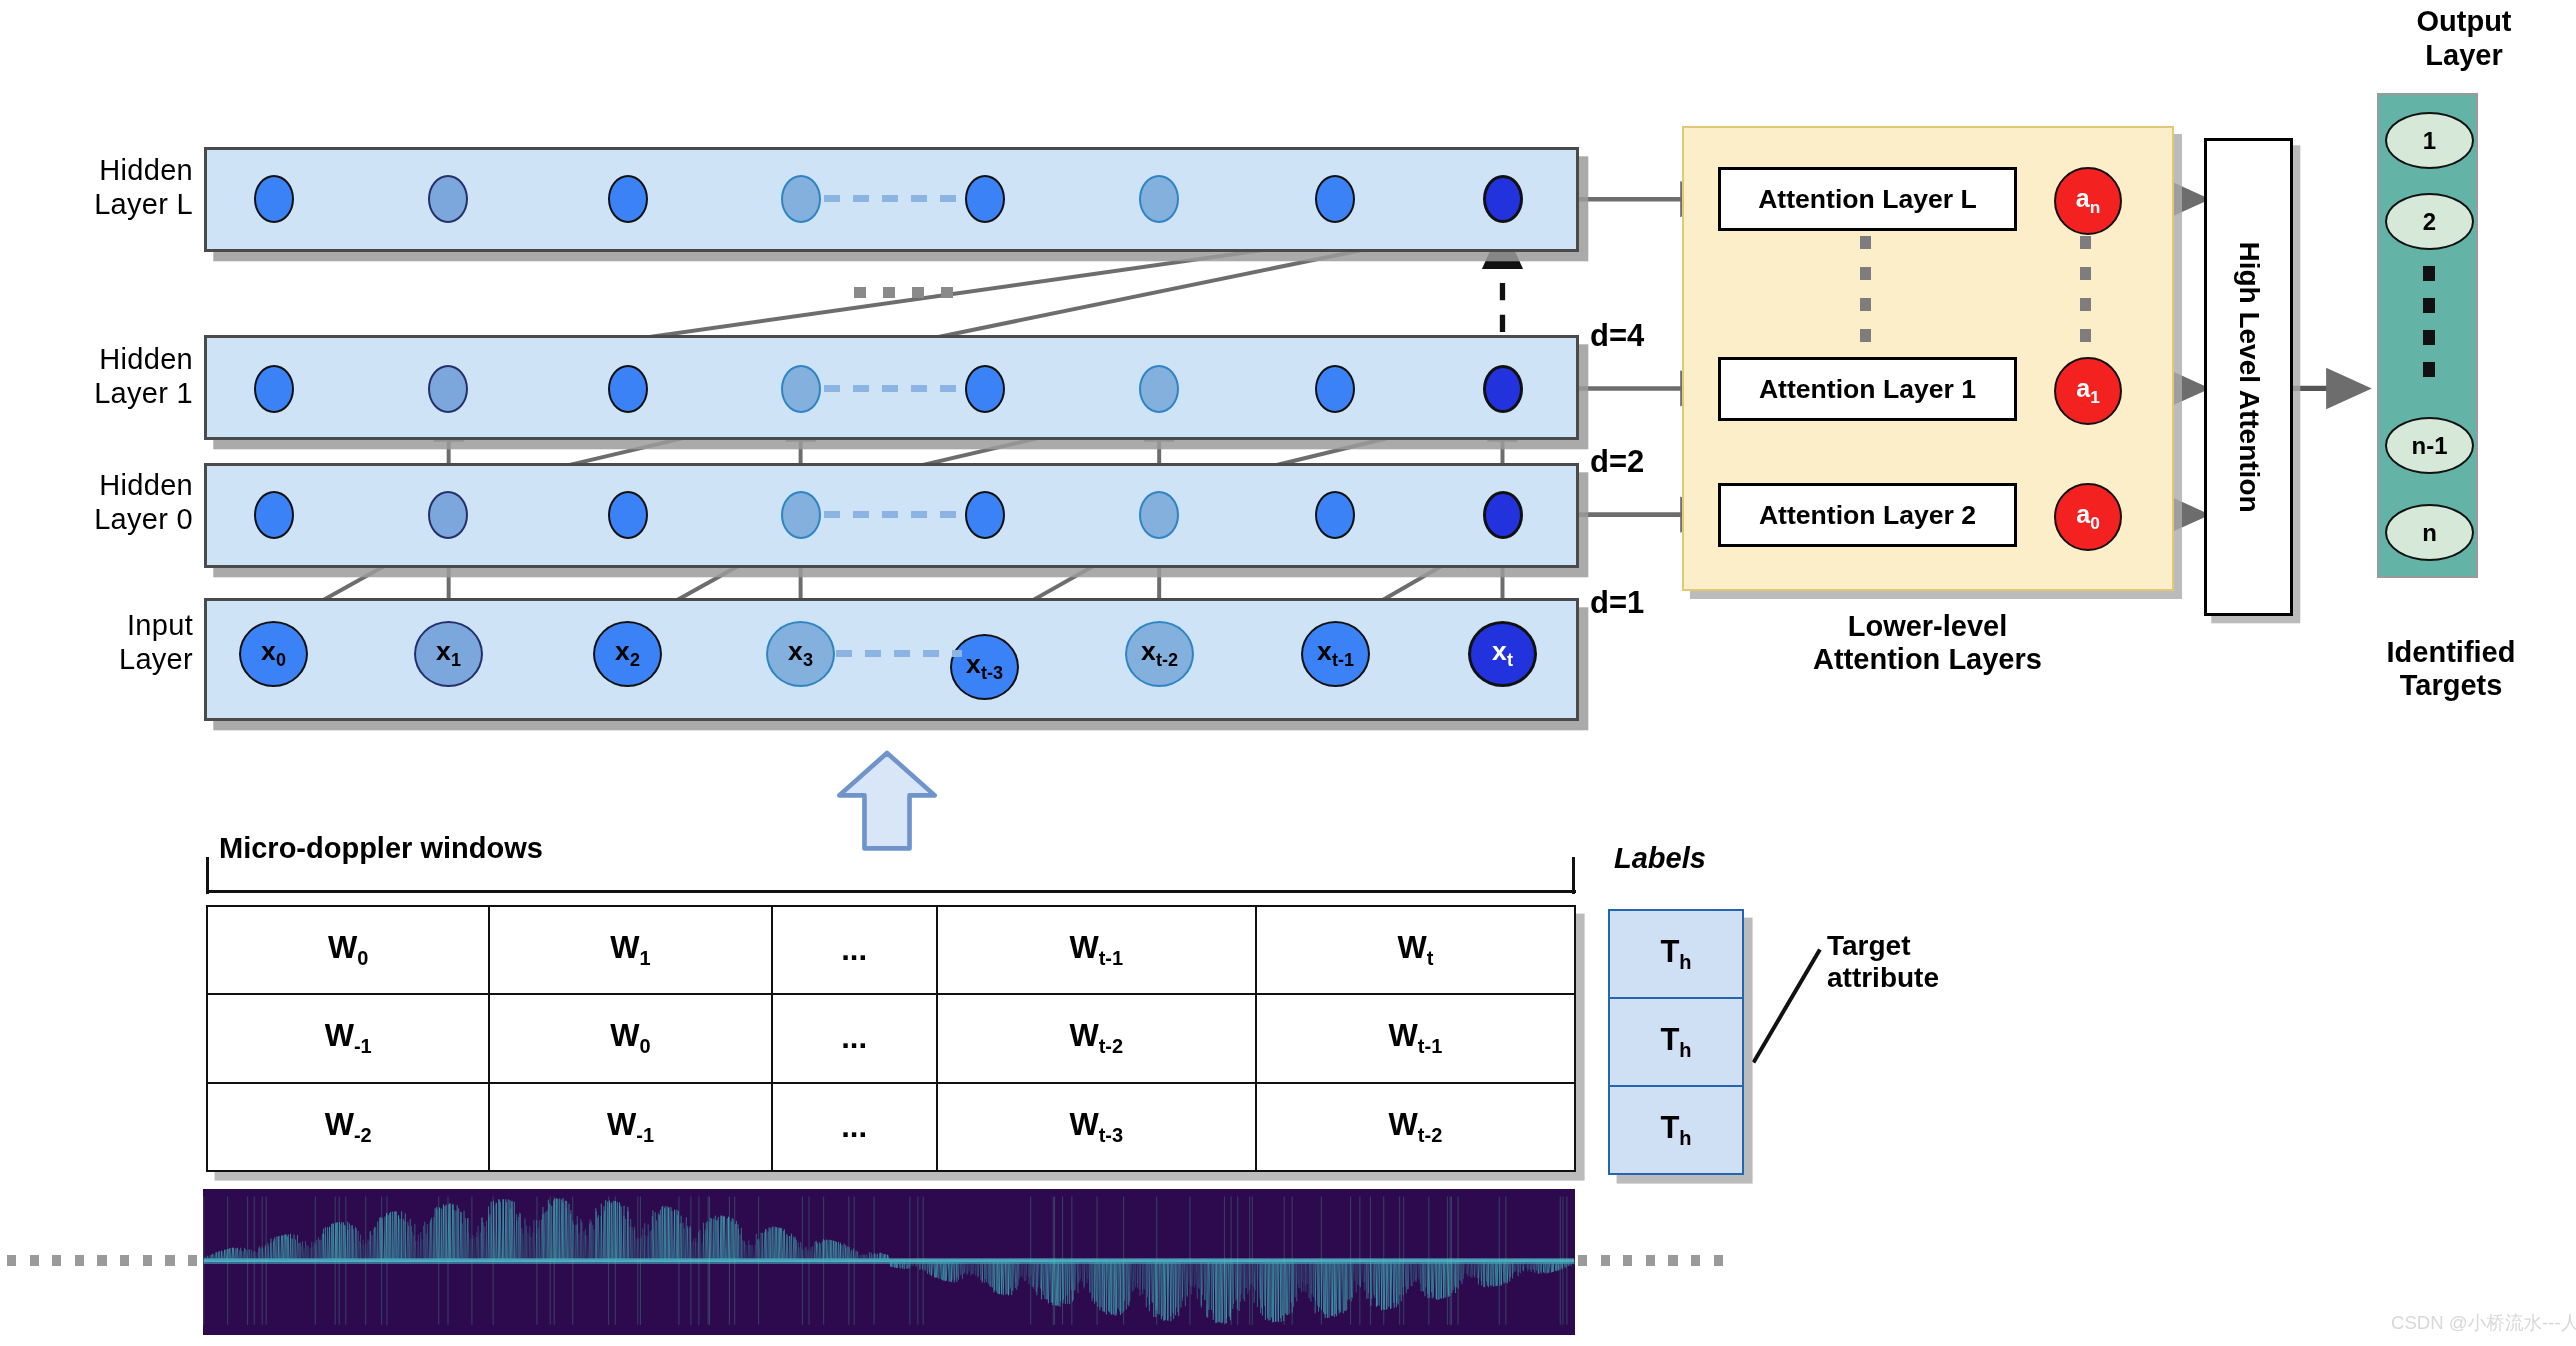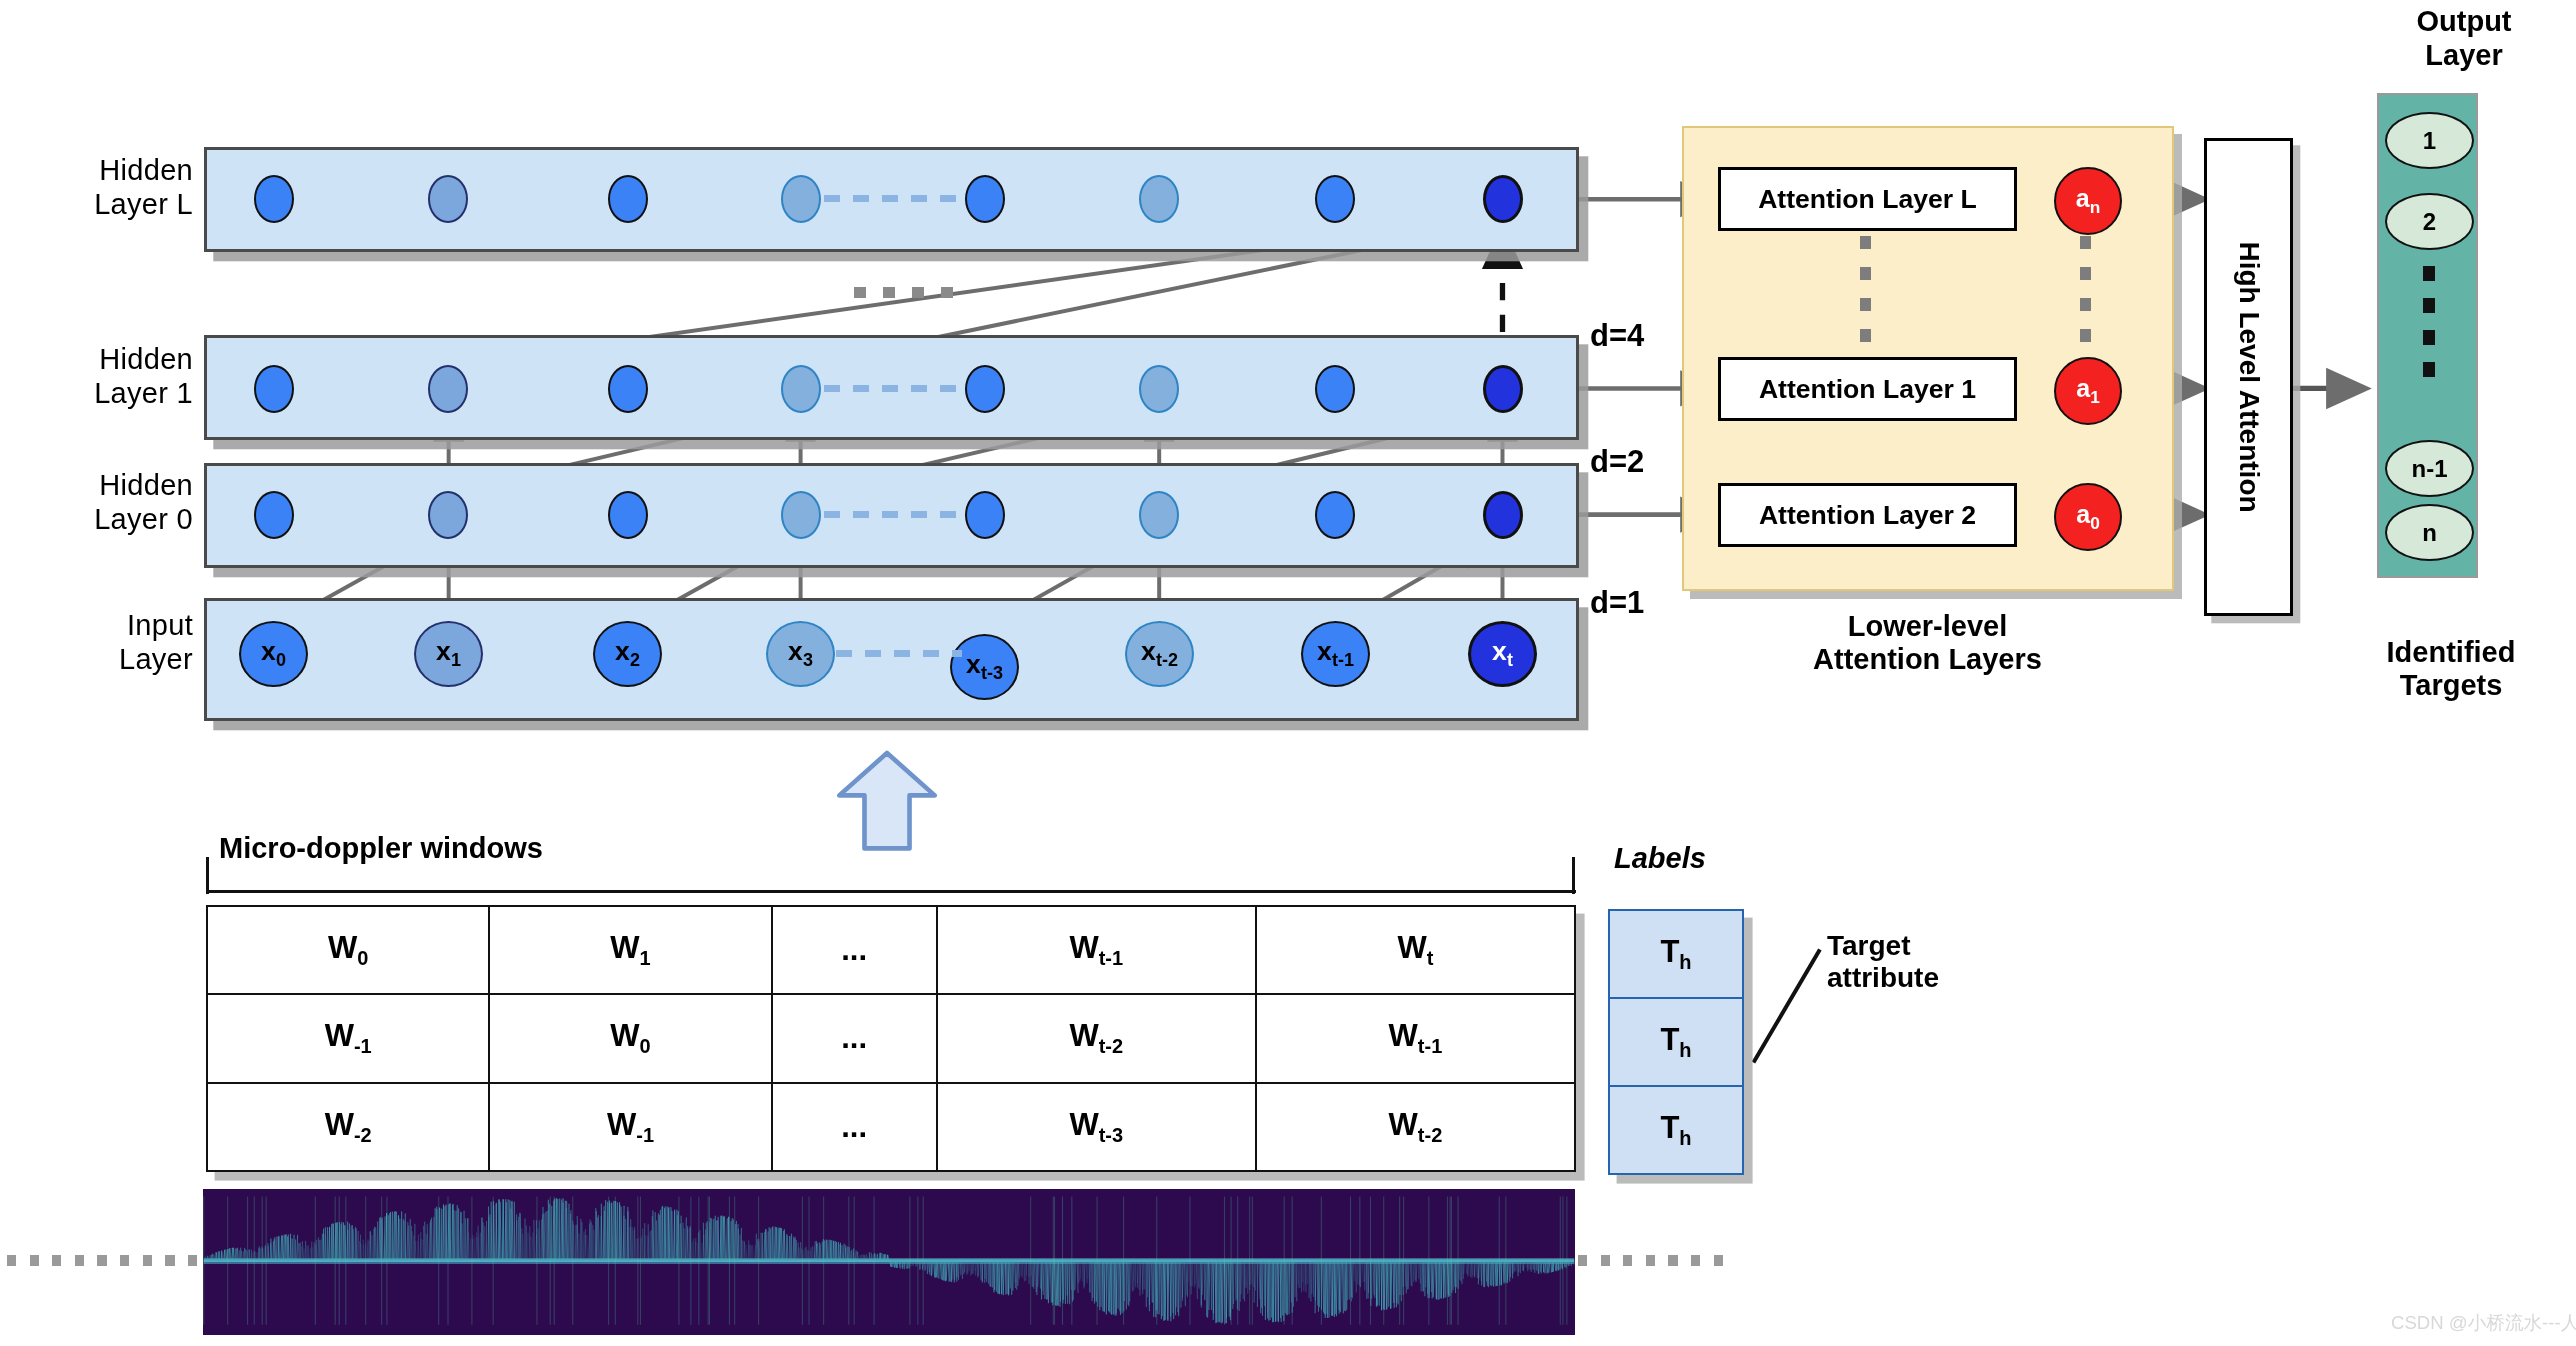--- a/index.html
+++ b/index.html
@@ -278,21 +278,21 @@
 <div class="cap" style="left:2351px;top:5.3px;width:226px;">
   <div>Output</div>
   <div>Layer</div>
 </div>
 
 <div class="outbox" style="left:2377px;top:93px;width:101px;height:485px;"></div>
 
 <div class="oval" style="left:2385px;top:112px;width:85px;height:53px;">1</div>
 <div class="oval" style="left:2385px;top:193px;width:85px;height:53px;">2</div>
 <div class="ovdots" style="left:2423px;top:266px;height:126px;"></div>
-<div class="oval" style="left:2385px;top:440px;width:85px;height:53px;">n-1</div>
+<div class="oval" style="left:2385px;top:417px;width:85px;height:53px;">n-1</div>
 <div class="oval" style="left:2385px;top:504px;width:85px;height:53px;">n</div>
 
 <div class="cap" style="left:2338px;top:636px;width:226px;">
   <div>Identified</div>
   <div>Targets</div>
 </div>
 
 <svg class="abs" style="left:834px;top:749px;width:106px;height:106px;" viewBox="0 0 160 160" width="106" height="106">
   <path d="M80,6 L152,70 L114,70 L114,150 L46,150 L46,70 L8,70 Z" fill="#d8e6f8" stroke="#6f94cb" stroke-width="7" stroke-linejoin="round"></path>
 </svg>

